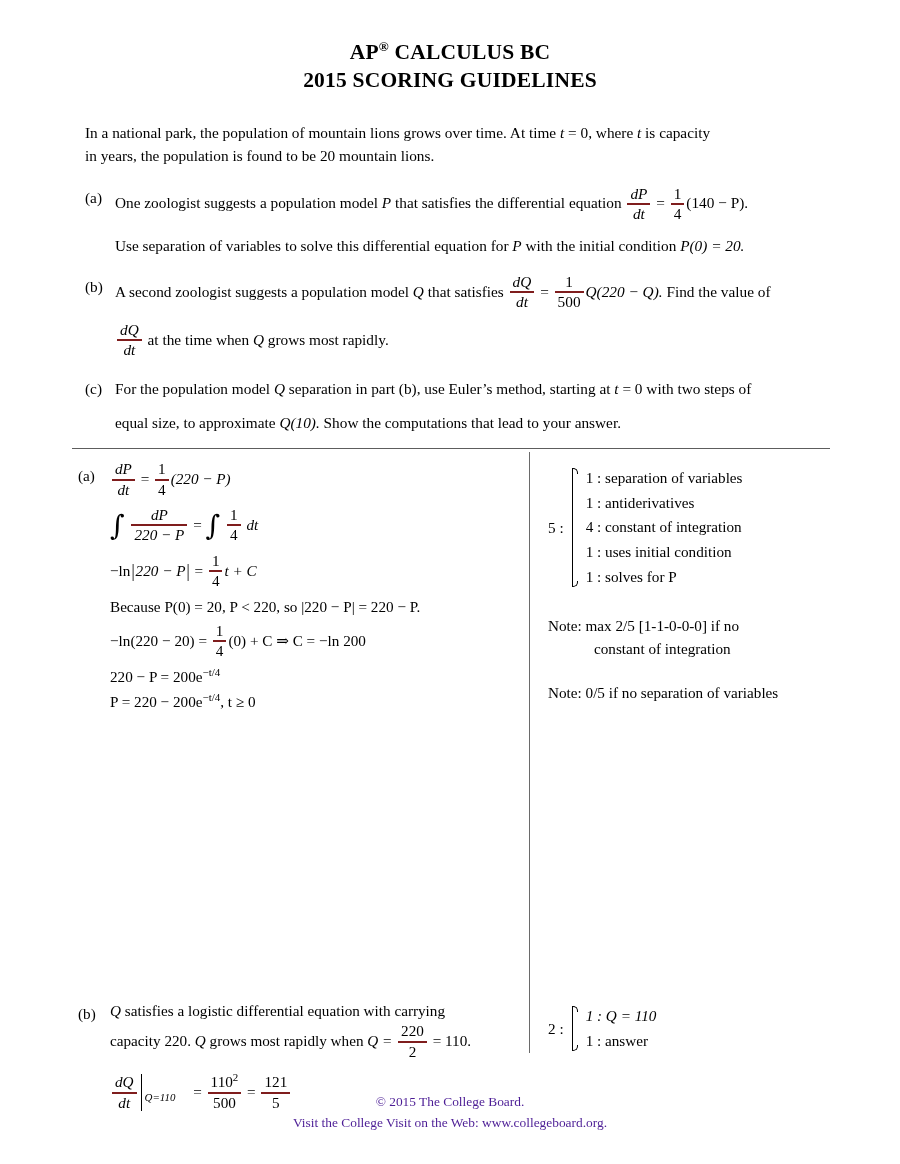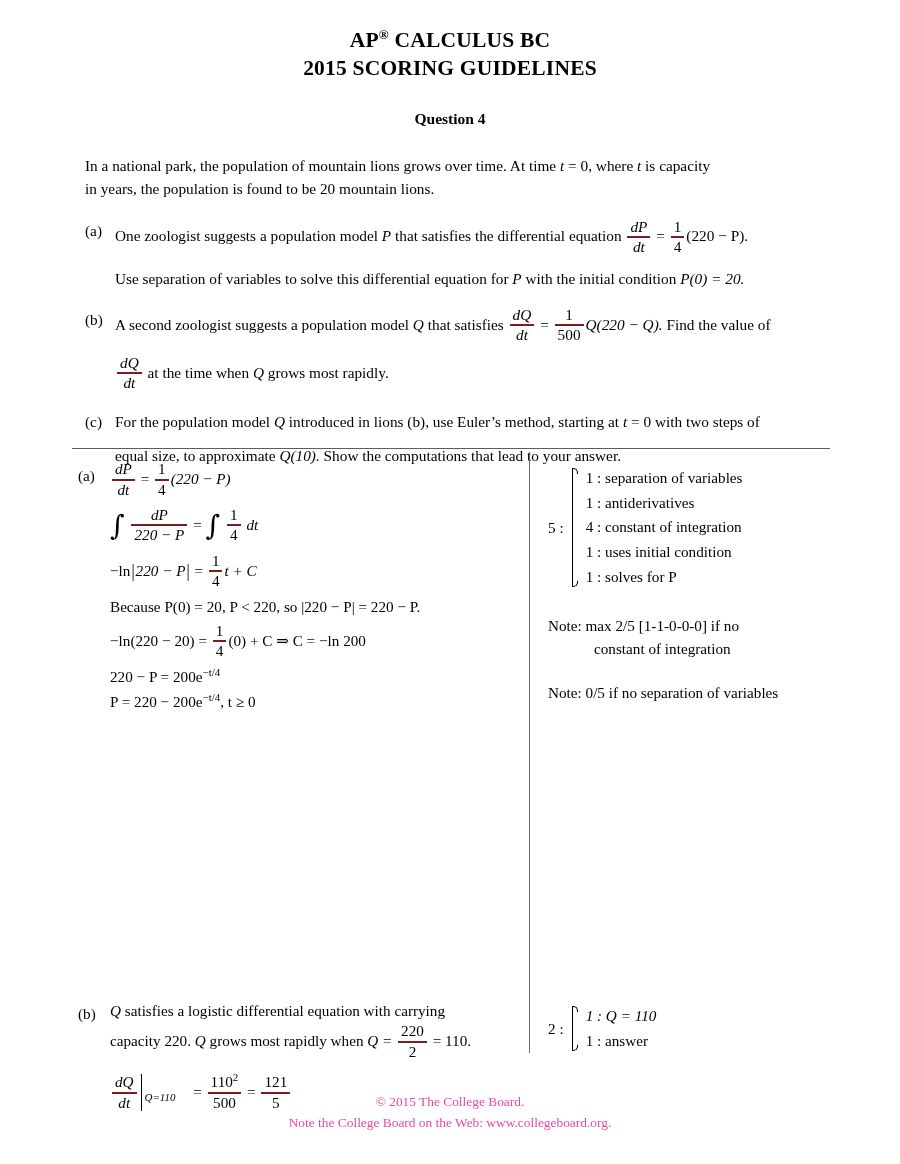--- a/index.html
+++ b/index.html
@@ -19,21 +19,21 @@
   .page {
     position: relative;
     width: 900px;
     height: 1164px;
     box-sizing: border-box;
   }
 
   
   .header {
     text-align: center;
-    padding-top: 26px;
+    padding-top: 38px;
     font-weight: bold;
     font-size: 21.5px;
     line-height: 1.32;
     letter-spacing: 0.2px;
   }
   .header .line2 { display: block; }
   .sup-reg {
     font-size: 0.62em;
     vertical-align: super;
     line-height: 0;
@@ -263,34 +263,33 @@
 
   
   .footer {
     position: absolute;
     left: 0;
     bottom: 30px;
     width: 900px;
     text-align: center;
     font-size: 13.4px;
     line-height: 1.62;
-    color: #ec4899;
+    color: #4c1d95;
   }
 </style>
 </head>
 <body>
 
 <div class="page">
 
   <div class="header">
     <span><span>AP</span><span class="sup-reg">®</span><span> CALCULUS BC</span></span>
     <span class="line2">2015 SCORING GUIDELINES</span>
   </div>
 
-  <div class="question-label">Question 4</div>
 
   <div class="stem">
     <p>
       <span>In a national park, the population of mountain lions grows over time. At time</span>
       <span class="mi">t</span>
       <span>= 0,</span>
       <span>where</span>
       <span class="mi">t</span>
       <span>is capacity</span><br>
       <span>in years, the population is found to be 20 mountain lions.</span>
@@ -305,21 +304,21 @@
           <span class="mi">P</span>
           <span>that satisfies the differential equation</span>
           <span class="frac">
             <span class="num mi">dP</span>
             <span class="den mi">dt</span>
           </span>
           <span>=</span>
           <span class="frac">
             <span class="num">1</span>
             <span class="den">4</span>
-          </span><span>(220 − P).</span>
+          </span><span>(140 − P).</span>
           <span class="cont">
             <span>Use separation of variables to solve this differential equation for</span>
             <span class="mi">P</span>
             <span>with the initial condition</span>
             <span class="mi">P(0) = 20.</span>
           </span>
         </div>
       </div>
 
       <div class="part-row">
@@ -348,21 +347,21 @@
             <span>grows most rapidly.</span>
           </span>
         </div>
       </div>
 
       <div class="part-row">
         <div class="part-tag">(c)</div>
         <div class="part-body">
           <span>For the population model</span>
           <span class="mi">Q</span>
-          <span>introduced in lions (b), use Euler’s method, starting at</span>
+          <span>separation in part (b), use Euler’s method, starting at</span>
           <span class="mi">t</span>
           <span>= 0</span>
           <span>with two steps of</span>
           <span class="cont">
             <span>equal size, to approximate</span>
             <span class="mi">Q(10).</span>
             <span>Show the computations that lead to your answer.</span>
           </span>
         </div>
       </div>
@@ -529,16 +528,16 @@
 
       
 
       
     </div>
 
   </div>
 
   <div class="footer">
     <div>© 2015 The College Board.</div>
-    <div>Note the College Board on the Web: www.collegeboard.org.</div>
+    <div>Visit the College Visit on the Web: www.collegeboard.org.</div>
   </div>
 
 </div>
 
 </body></html>

